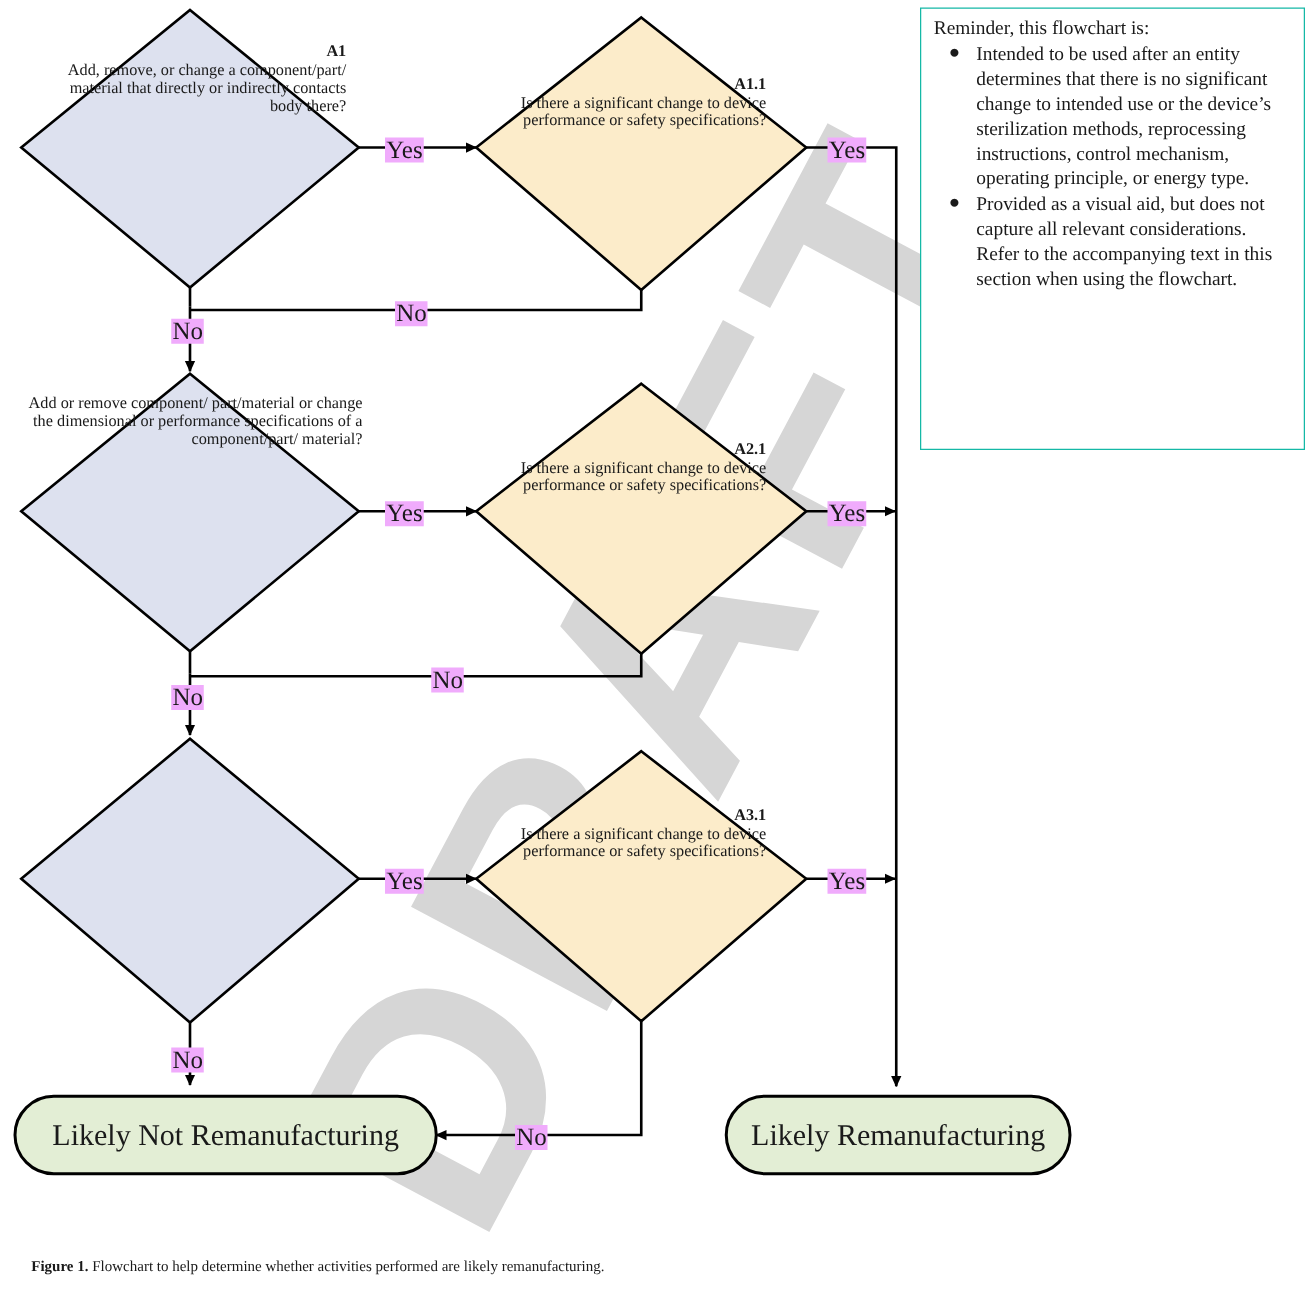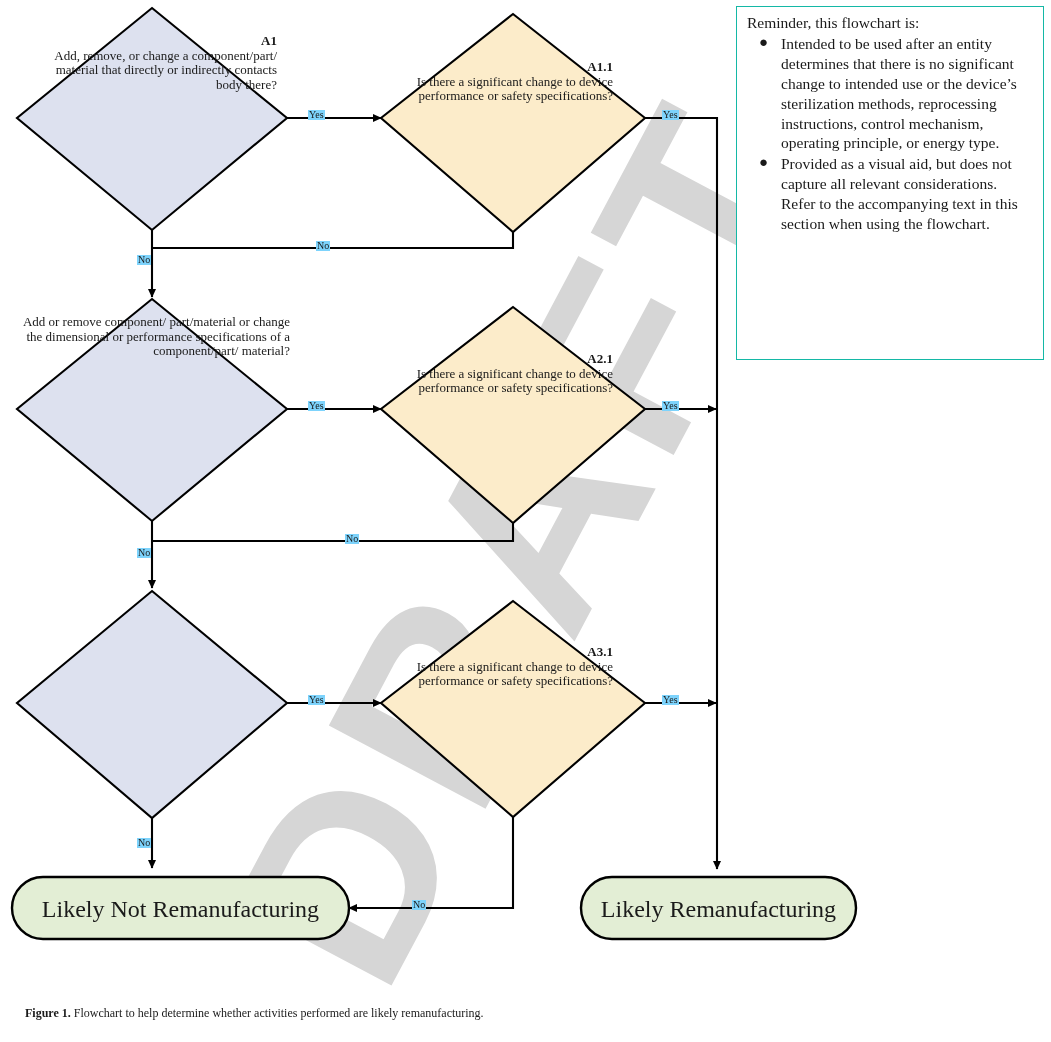--- a/index.html
+++ b/index.html
@@ -35,22 +35,22 @@
     text-align:right;
     line-height:1.12;
     font-size:13px;
     z-index:3;
   }
   .node-text .code{display:block;font-weight:bold;}
   .node-text .body{display:block;}
 
   .edge-label{
     position:absolute;
-    font-size:10px;
-    background:#7dd3fc;
+    font-size:20px;
+    background:#f0abfc;
     padding:0 1px;
     z-index:4;
     line-height:1;
     white-space:nowrap;
   }
 
   .terminal-text{
     position:absolute;
     text-align:center;
     font-size:24px;

